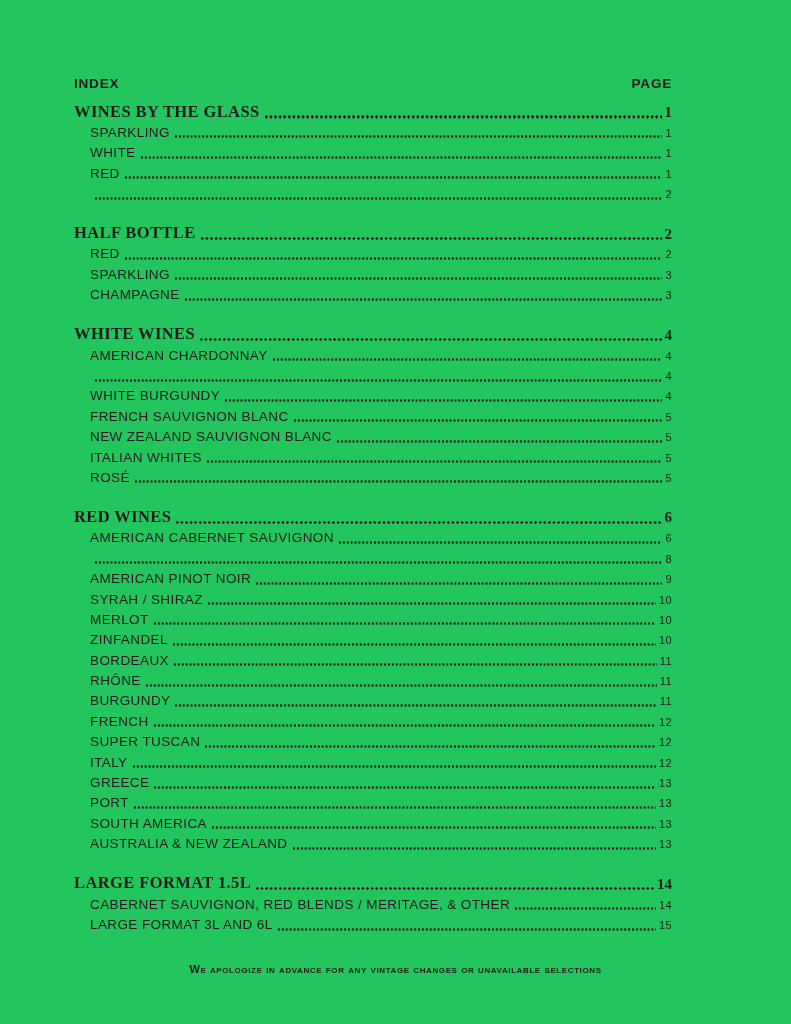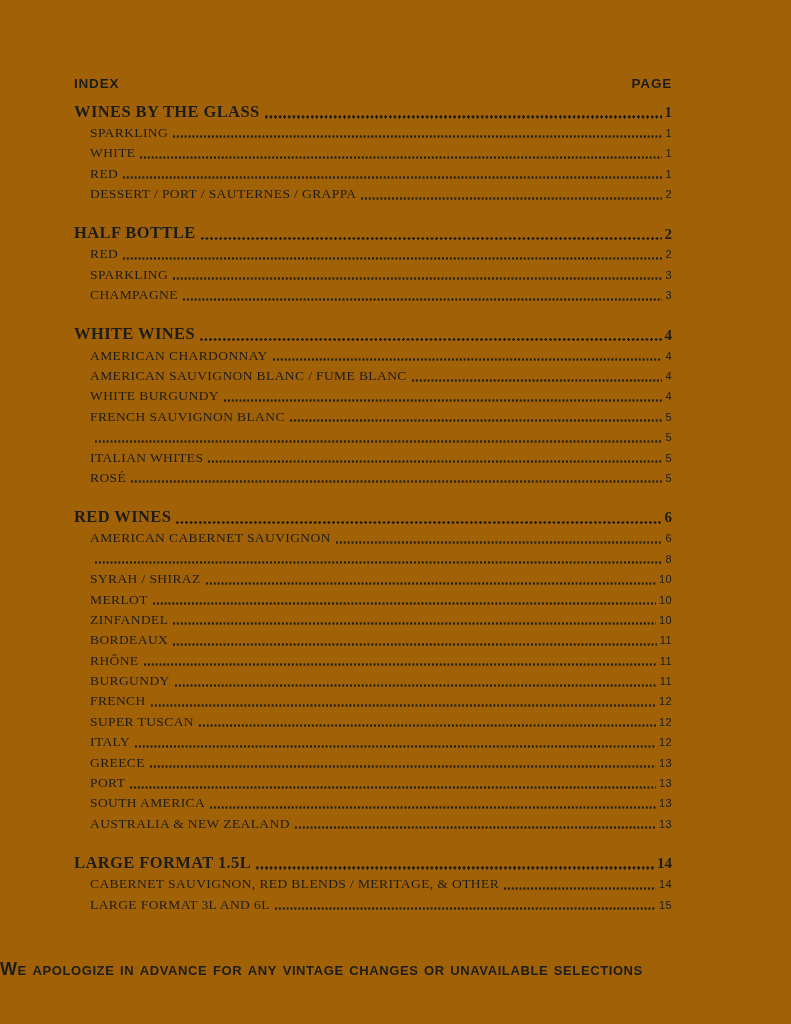--- a/index.html
+++ b/index.html
@@ -4,21 +4,21 @@
 <style>
   html, body {
     margin: 0;
     padding: 0;
     background: #ffffff;
   }
   .sheet {
     position: relative;
     width: 791px;
     height: 1024px;
-    background: #a16207;
+    background: #22c55e;
     color: #1c1c1c;
     overflow: hidden;
     font-family: "Liberation Sans", sans-serif;
   }
   .content {
     position: absolute;
     top: 76px;
     left: 74px;
     right: 119px;
   }
@@ -63,31 +63,31 @@
     margin-bottom: 2.5px;
     background-image: radial-gradient(circle, #141414 1.25px, rgba(0,0,0,0) 1.5px);
     background-size: 4.6px 3.4px;
   }
   
   .item-row {
     height: 20.4px;
     padding-left: 16px;
     letter-spacing: 0.4px;
   }
-  .item-row .toc-label { font-size: 13.5px; padding-bottom: 2px; font-family: Liberation Serif, serif; }
+  .item-row .toc-label { font-size: 13.5px; padding-bottom: 2px; }
   .item-row .toc-page  { font-size: 11px;  padding-bottom: 2.5px; }
   
   .footer {
     position: absolute;
     left: 0;
     right: 0;
     bottom: 44px;
-    text-align: left;
+    text-align: center;
     font-weight: 600;
-    font-size: 18px;
+    font-size: 11px;
     letter-spacing: 0.6px;
     font-variant: small-caps;
     line-height: 21px;
   }
 </style>
 </head>
 <body>
 
 <div class="sheet">
   <div class="content">
@@ -113,21 +113,20 @@
             <span class="toc-label">WHITE</span>
             <span class="toc-dots"></span>
             <span class="toc-page">1</span>
           </div>
           <div class="toc-row item-row">
             <span class="toc-label">RED</span>
             <span class="toc-dots"></span>
             <span class="toc-page">1</span>
           </div>
           <div class="toc-row item-row">
-            <span class="toc-label">DESSERT / PORT / SAUTERNES / GRAPPA</span>
             <span class="toc-dots"></span>
             <span class="toc-page">2</span>
           </div>
         </section>
         <section class="toc-section">
           <div class="toc-row section-row">
             <span class="toc-label">HALF BOTTLE</span>
             <span class="toc-dots"></span>
             <span class="toc-page">2</span>
           </div>
@@ -152,35 +151,35 @@
             <span class="toc-label">WHITE WINES</span>
             <span class="toc-dots"></span>
             <span class="toc-page">4</span>
           </div>
           <div class="toc-row item-row">
             <span class="toc-label">AMERICAN CHARDONNAY</span>
             <span class="toc-dots"></span>
             <span class="toc-page">4</span>
           </div>
           <div class="toc-row item-row">
-            <span class="toc-label">AMERICAN SAUVIGNON BLANC / FUME BLANC</span>
             <span class="toc-dots"></span>
             <span class="toc-page">4</span>
           </div>
           <div class="toc-row item-row">
             <span class="toc-label">WHITE BURGUNDY</span>
             <span class="toc-dots"></span>
             <span class="toc-page">4</span>
           </div>
           <div class="toc-row item-row">
             <span class="toc-label">FRENCH SAUVIGNON BLANC</span>
             <span class="toc-dots"></span>
             <span class="toc-page">5</span>
           </div>
           <div class="toc-row item-row">
+            <span class="toc-label">NEW ZEALAND SAUVIGNON BLANC</span>
             <span class="toc-dots"></span>
             <span class="toc-page">5</span>
           </div>
           <div class="toc-row item-row">
             <span class="toc-label">ITALIAN WHITES</span>
             <span class="toc-dots"></span>
             <span class="toc-page">5</span>
           </div>
           <div class="toc-row item-row">
             <span class="toc-label">ROSÉ</span>
@@ -195,20 +194,25 @@
             <span class="toc-page">6</span>
           </div>
           <div class="toc-row item-row">
             <span class="toc-label">AMERICAN CABERNET SAUVIGNON</span>
             <span class="toc-dots"></span>
             <span class="toc-page">6</span>
           </div>
           <div class="toc-row item-row">
             <span class="toc-dots"></span>
             <span class="toc-page">8</span>
+          </div>
+          <div class="toc-row item-row">
+            <span class="toc-label">AMERICAN PINOT NOIR</span>
+            <span class="toc-dots"></span>
+            <span class="toc-page">9</span>
           </div>
           <div class="toc-row item-row">
             <span class="toc-label">SYRAH / SHIRAZ</span>
             <span class="toc-dots"></span>
             <span class="toc-page">10</span>
           </div>
           <div class="toc-row item-row">
             <span class="toc-label">MERLOT</span>
             <span class="toc-dots"></span>
             <span class="toc-page">10</span>

